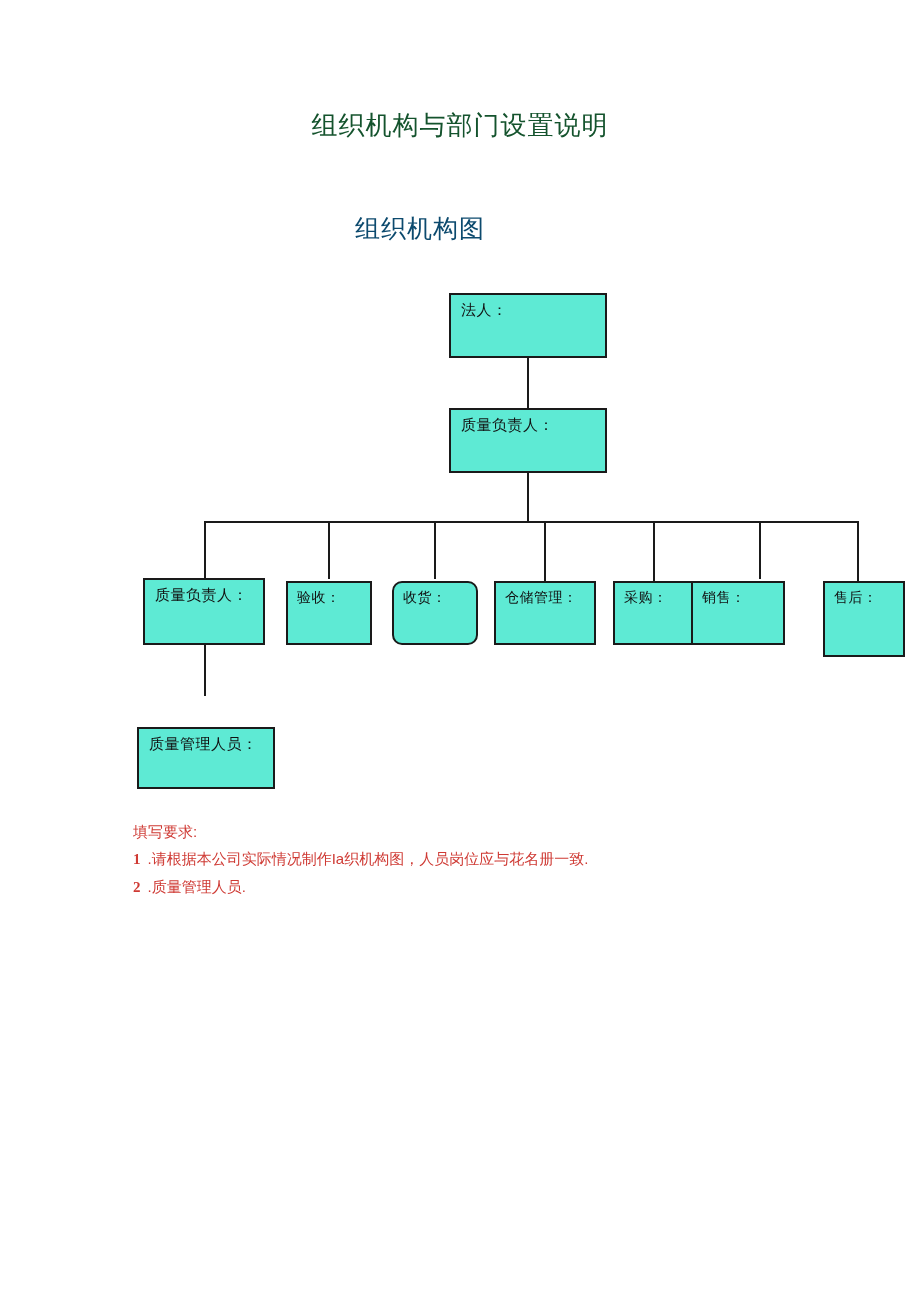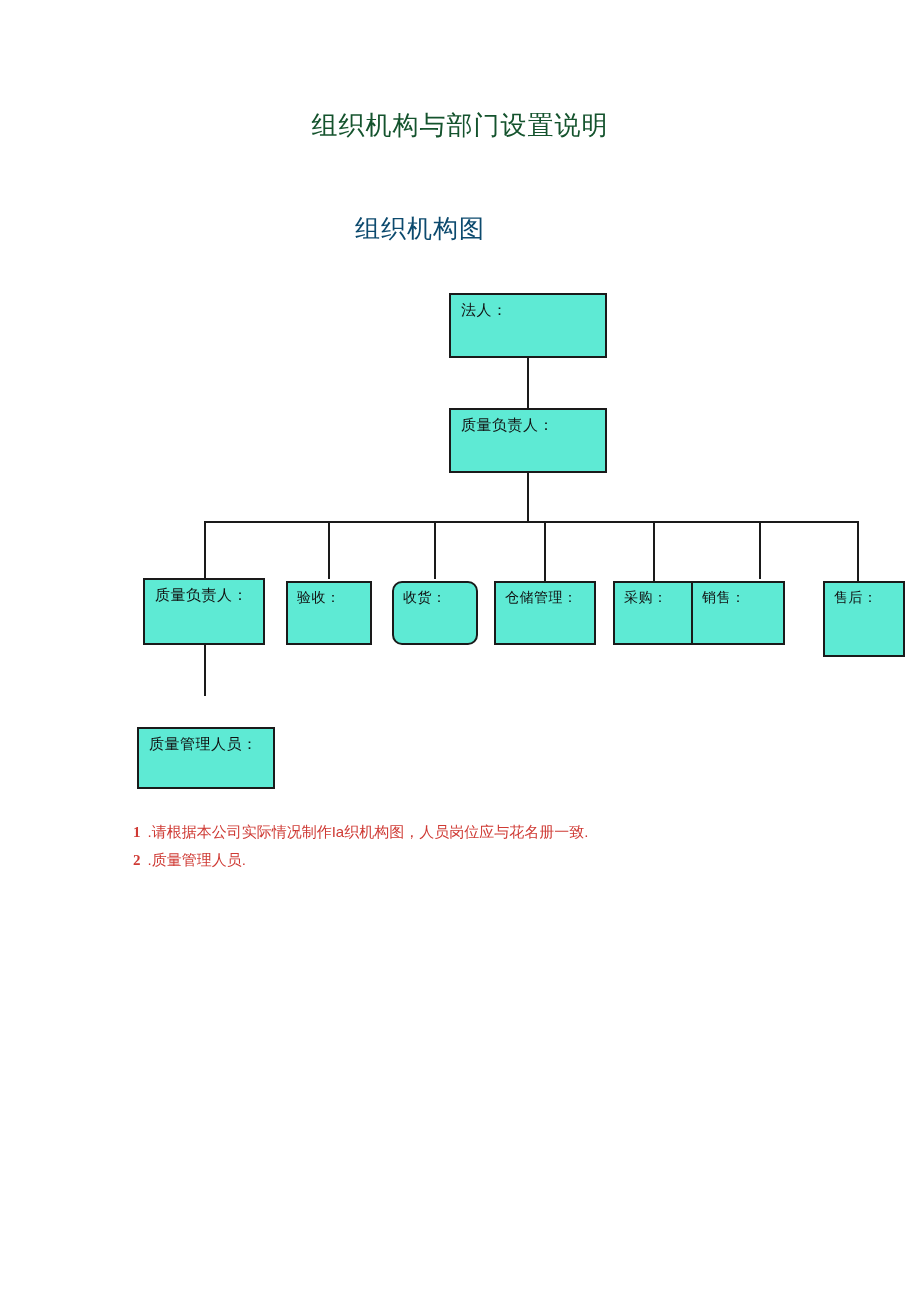--- a/index.html
+++ b/index.html
@@ -178,20 +178,21 @@
 
     <div class="vline" style="left:204px; top:644px; height:52px;"></div>
 
     <div class="node" style="left:137px; top:695px; width:138px; height:62px;margin-top:32px;">
       <span class="node-label">质量管理人员：</span>
     </div>
 
   </div>
 
   <div class="notes">
+    <span class="note-head">填写要求:</span>
 
     <span class="note-item">
       <span class="num">1</span><span class="txt">.请根据本公司实际情况制作Ia织机构图，人员岗位应与花名册一致.</span>
     </span>
 
     <span class="note-item">
       <span class="num">2</span><span class="txt">.质量管理人员.</span>
     </span>
   </div>
 

